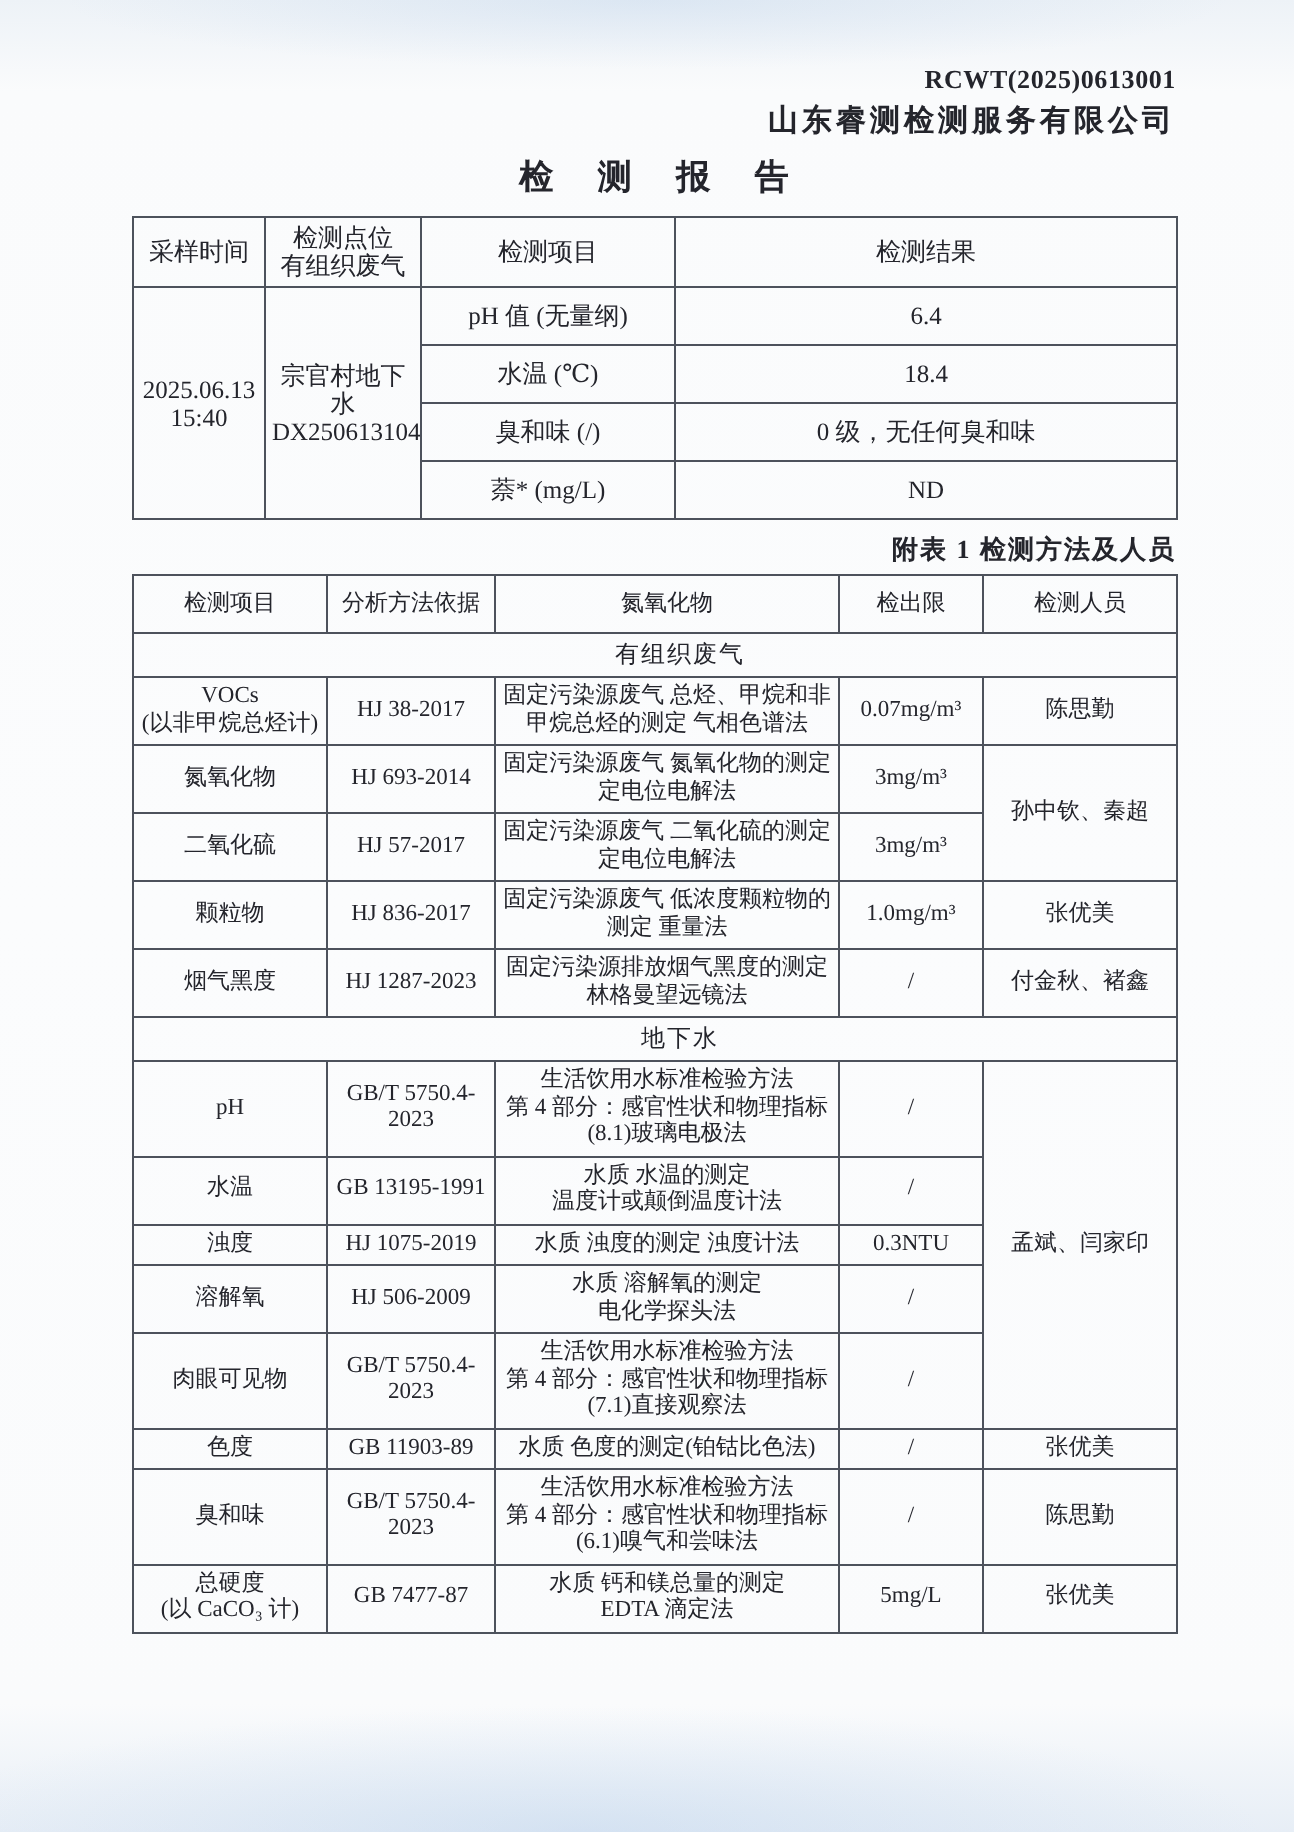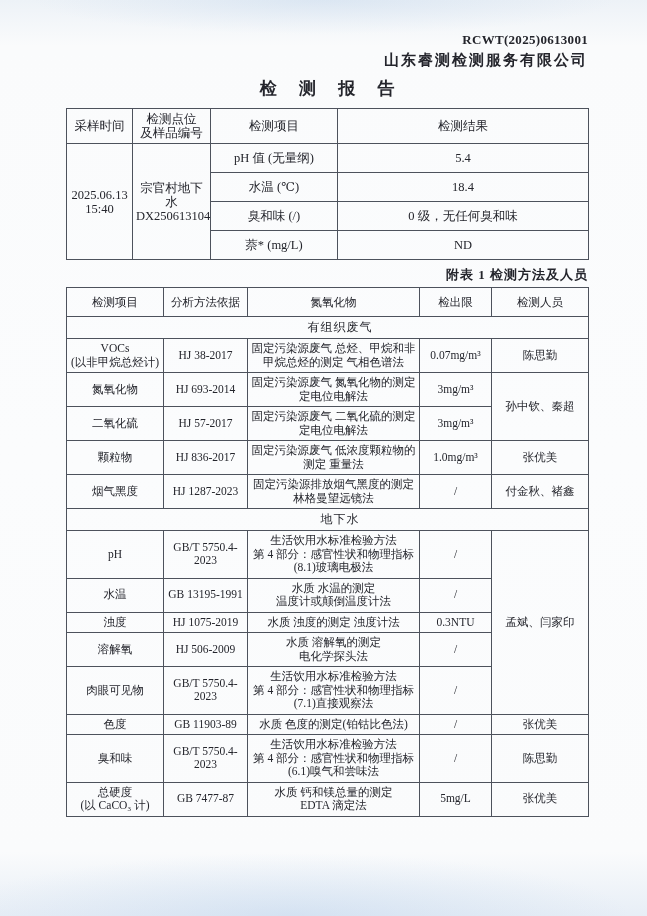--- a/index.html
+++ b/index.html
@@ -64,31 +64,31 @@
       <colgroup>
           <col style="width:66px">
           <col style="width:78px">
           <col style="width:127px">
           <col style="width:251px">
         </colgroup>
       <tbody>
           <tr>
         <th>采样时间</th>
         <th>检测点位
-及样品编号</th>
+有组织废气</th>
         <th>检测项目</th>
         <th>检测结果</th>
       </tr>
       <tr>
         <td rowspan="4">2025.06.13
 15:40</td>
         <td rowspan="4">宗官村地下水
 DX250613104</td>
         <td>pH 值 (无量纲)</td>
-        <td>5.4</td>
+        <td>6.4</td>
       </tr>
       <tr>
         <td>水温 (℃)</td>
         <td>18.4</td>
       </tr>
       <tr>
         <td>臭和味 (/)</td>
         <td>0 级，无任何臭和味</td>
       </tr>
       <tr>

